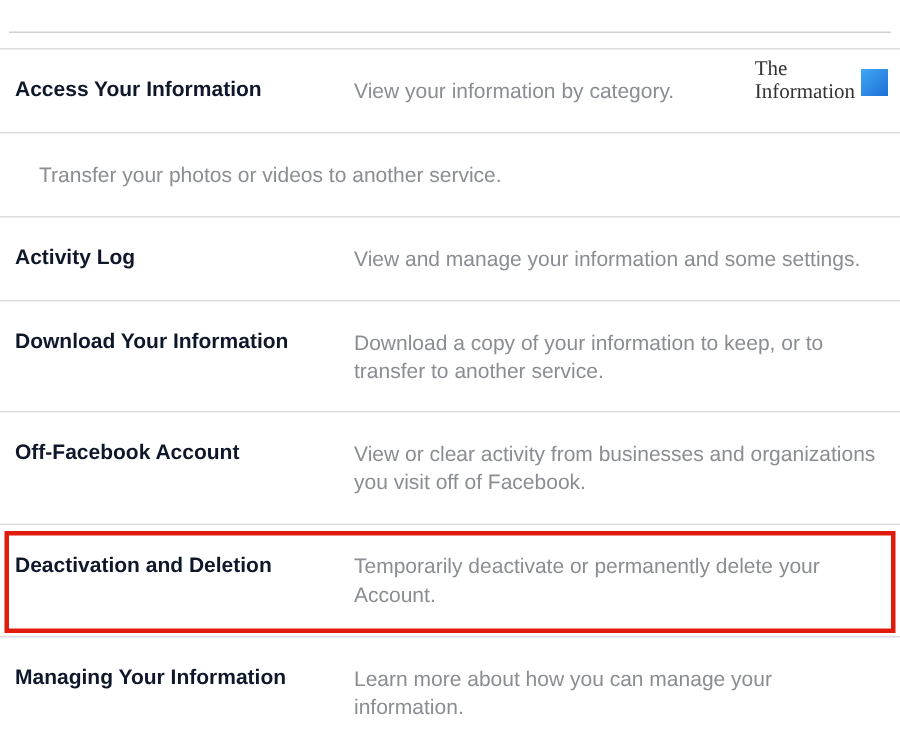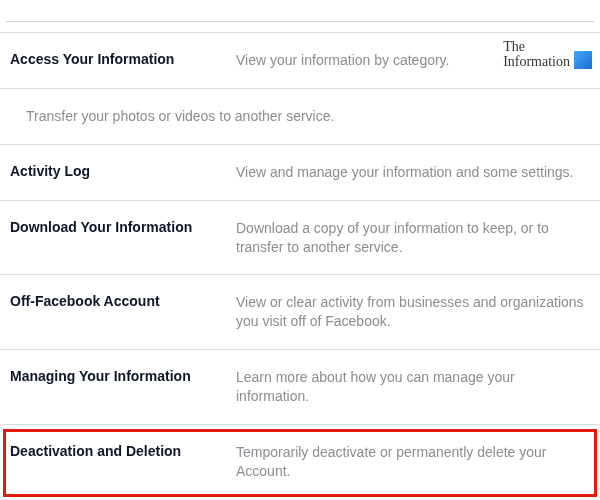--- a/index.html
+++ b/index.html
@@ -44,21 +44,21 @@
       top: 4px;
       bottom: 2px;
       border: 3px solid #e11b0c;
       pointer-events: none;
     }
     .watermark {
       position: absolute;
       top: 40px;
       right: 8px;
       display: flex;
-      align-items: flex-end;
+      align-items: center;
       gap: 4px;
     }
     .wm-icon {
       width: 18px;
       height: 18px;
       background: linear-gradient(135deg, #3fa8f4 0%, #1f6fd6 100%);
       display: inline-block;
     }
     .wm-text {
       font-family: Georgia, 'Times New Roman', serif;
@@ -101,23 +101,23 @@
     <div class="row-label">Download Your Information</div>
     <div class="row-desc">Download a copy of your information to keep, or to transfer to another service.</div>
   </div>
 
   <div class="row">
     <div class="row-label">Off-Facebook Account</div>
     <div class="row-desc">View or clear activity from businesses and organizations you visit off of Facebook.</div>
   </div>
 
   <div class="row">
-    <div class="row-label">Managing Your Information</div>
-    <div class="row-desc">Learn more about how you can manage your information.</div>
-  </div>
-
-  <div class="row">
     <div class="row-label">Deactivation and Deletion</div>
     <div class="row-desc">Temporarily deactivate or permanently delete your Account.</div>
     <div class="highlight-box"></div>
   </div>
 
+  <div class="row">
+    <div class="row-label">Managing Your Information</div>
+    <div class="row-desc">Learn more about how you can manage your information.</div>
+  </div>
+
 </div>
 
 </body></html>

